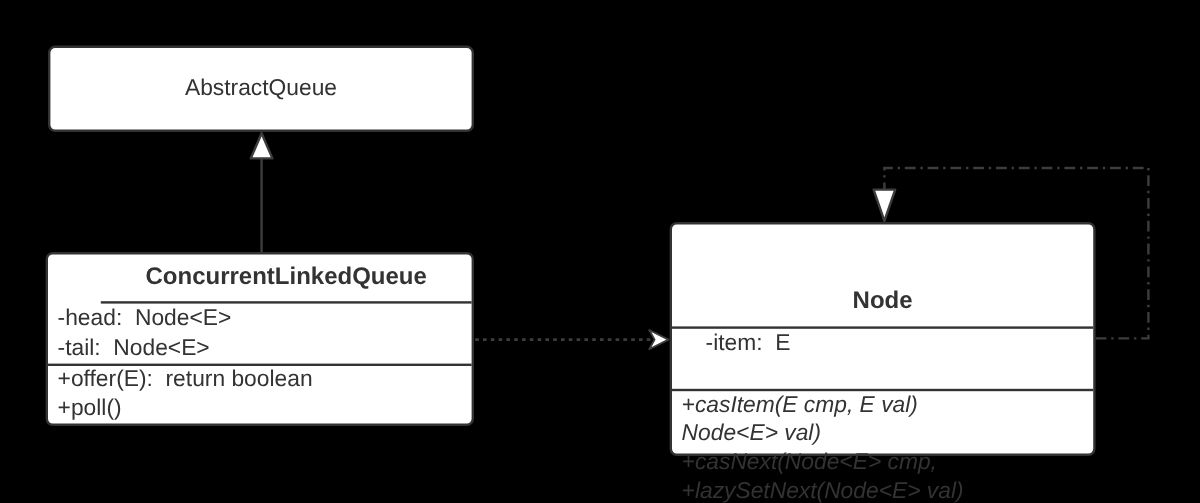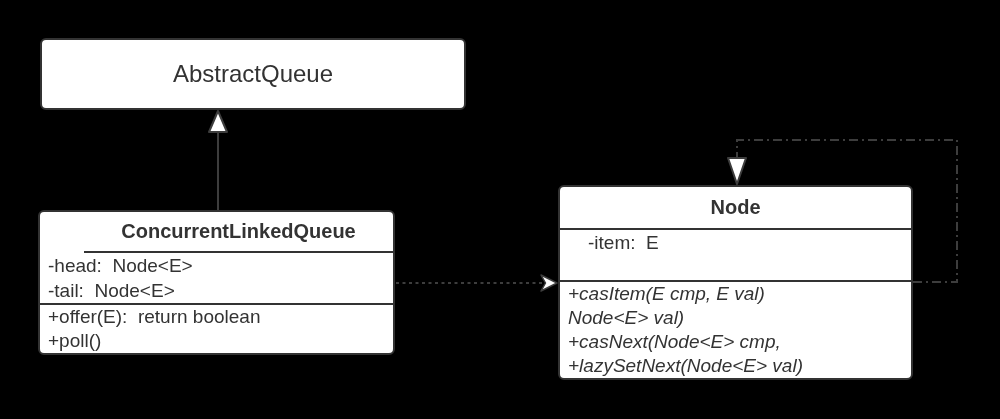--- a/index.html
+++ b/index.html
@@ -28,26 +28,26 @@
     position: absolute;
     box-sizing: border-box;
     background: #ffffff;
     border: 2px solid #333333;
     border-radius: 6px;
     z-index: 2;
   }
   .box-abstract {
     left: 40px;
     top: 38px;
-    width: 426px;
+    width: 355px;
     height: 72px;
     display: flex;
     align-items: center;
     justify-content: center;
-    font-size: 24px;
+    font-size: 19px;
     text-align: center;
   }
   .box-clq {
     left: 38px;
     top: 210px;
     width: 357px;
     height: 145px;
   }
   .box-node {
     left: 558px;
@@ -56,21 +56,21 @@
     height: 195px;
   }
   .class-title {
     text-align: center;
     font-weight: bold;
     font-size: 20px;
     border-bottom: 2px solid #333333;
     overflow: hidden;
   }
   .box-clq .class-title { height: 39px; line-height: 39px; margin-left: 44px; }
-  .box-node .class-title { height: 41px; line-height: 41px; }
+  .box-node .class-title { height: 41px; line-height: 41px; margin-top: 44px; }
   .compartment {
     padding: 0 6px 0 8px;
     font-size: 19px;
     overflow: hidden;
   }
   .compartment.fields { border-bottom: 2px solid #333333; }
   .box-clq .fields  { height: 50px; }
   .box-clq .methods { height: 48px; }
   .box-node .fields  { height: 50px; padding-left: 28px; }
   .box-node .methods { height: 96px; }

